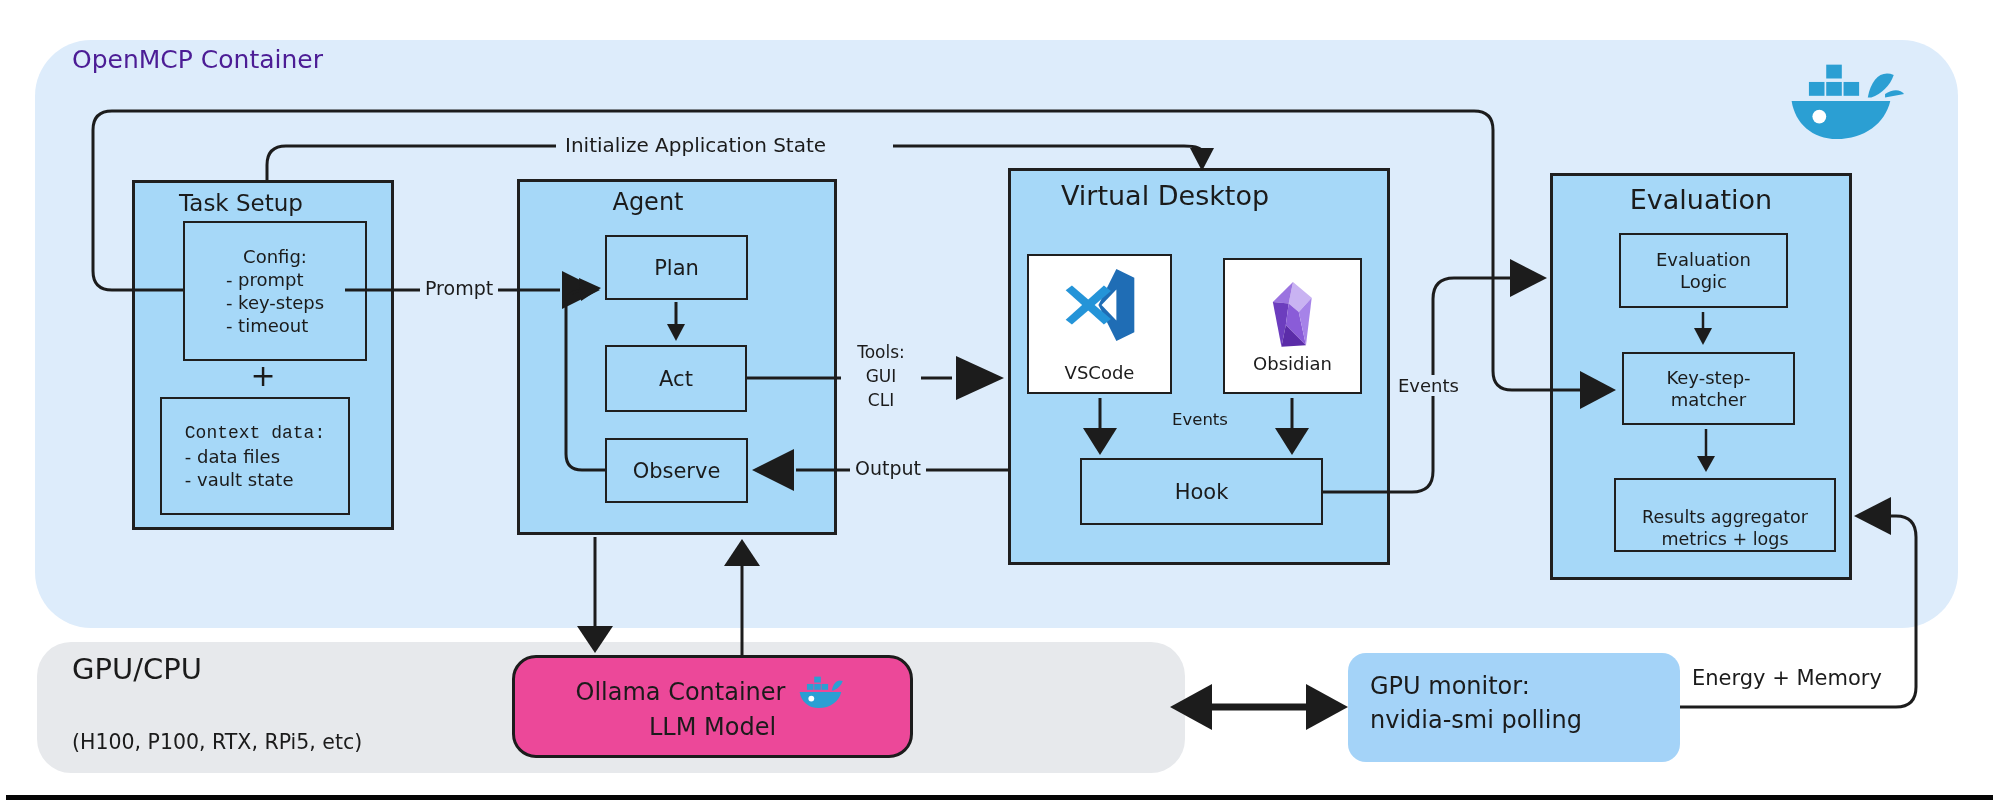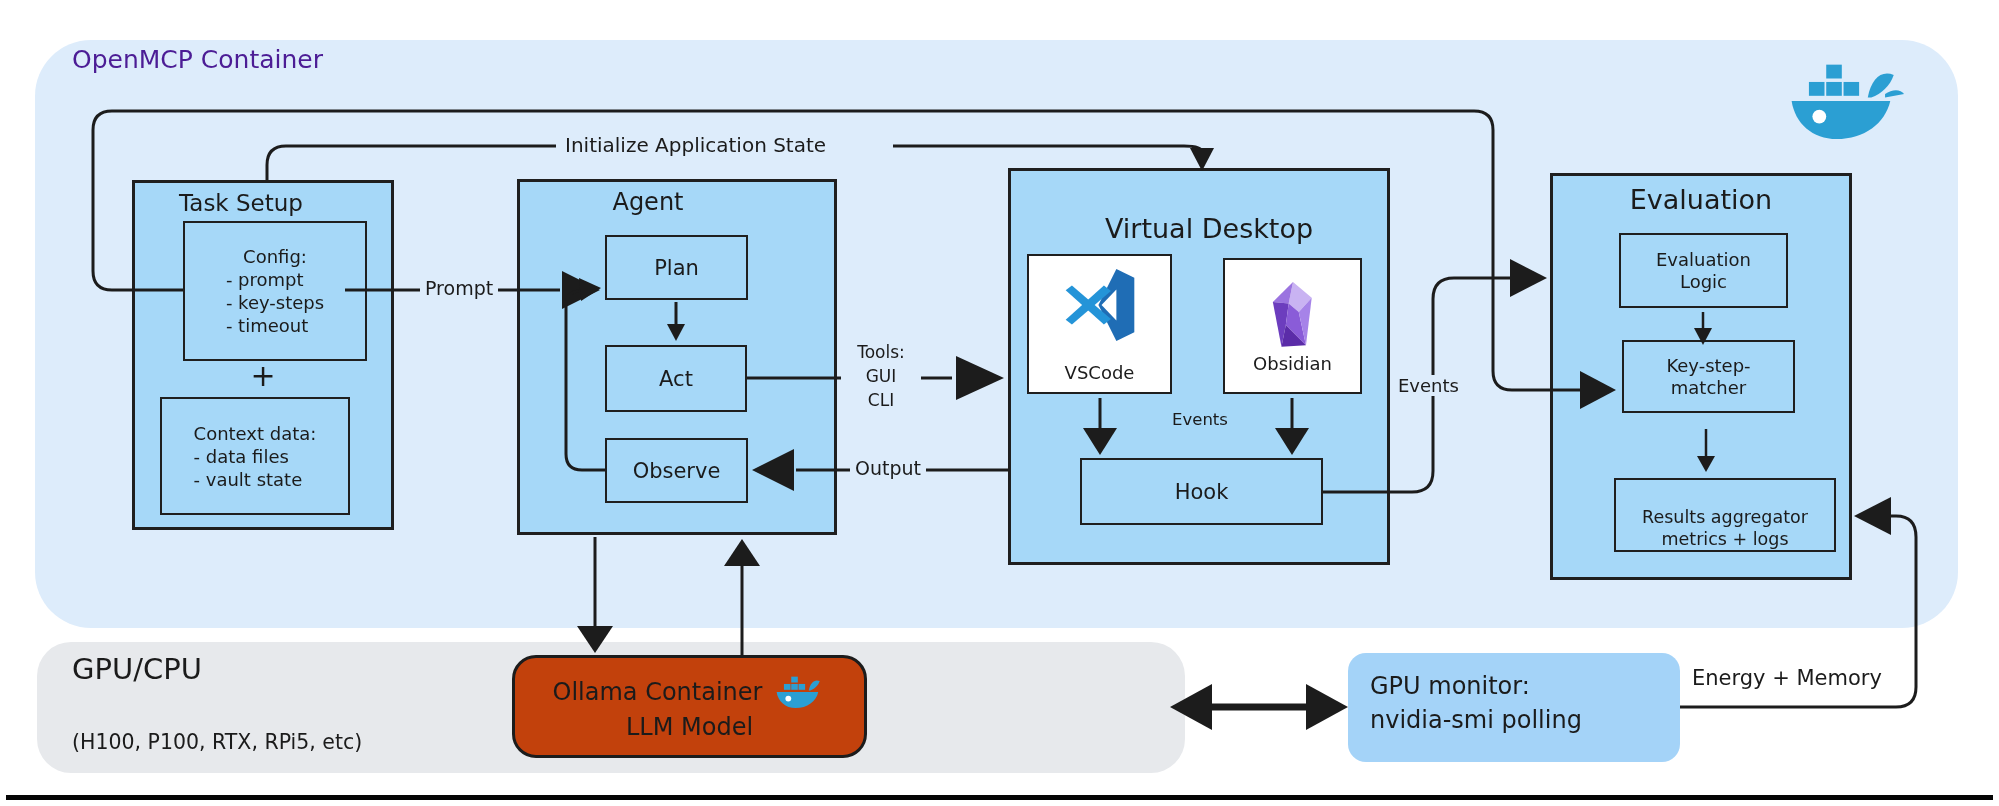--- a/index.html
+++ b/index.html
@@ -51,35 +51,35 @@
       <div>- prompt</div>
       <div>- key-steps</div>
       <div>- timeout</div>
     </div>
   </div>
 
   <div class="abs" style="left:233px;top:358px;width:60px;text-align:center;font-size:30px;">+</div>
 
   <div class="abs innerbox" style="left:160px;top:397px;width:190px;height:118px;">
     <div style="text-align:left;font-size:18px;line-height:23px;">
-      <div style="text-align:center;">Context data:</div>
+      <div style="text-align:center;font-family:Liberation Mono, monospace;">Context data:</div>
       <div>- data files</div>
       <div>- vault state</div>
     </div>
   </div>
 
   <div class="abs bluebox" style="left:517px;top:179px;width:320px;height:356px;"></div>
   <div class="abs boxtitle" style="left:488px;top:188px;width:320px;">Agent</div>
 
   <div class="abs innerbox" style="left:605px;top:235px;width:143px;height:65px;font-size:21px;">Plan</div>
   <div class="abs innerbox" style="left:605px;top:438px;width:143px;height:65px;font-size:21px;">Observe</div>
   <div class="abs innerbox" style="left:605px;top:345px;width:142px;height:67px;font-size:21px;">Act</div>
 
   <div class="abs bluebox" style="left:1008px;top:168px;width:382px;height:397px;"></div>
-  <div class="abs bigtitle" style="left:1052px;top:180px;width:314px;margin-top:33px;">Virtual Desktop</div>
+  <div class="abs bigtitle" style="left:1008px;top:180px;width:314px;">Virtual Desktop</div>
 
   <div class="abs whitebox" style="left:1027px;top:254px;width:145px;height:140px;">
     <span>
       <svg viewBox="0 0 100 100" width="78" height="78">
         <polygon points="71,4 94,15 94,85 71,96 48,50" fill="#1f6db5"></polygon>
         <polygon points="71,30 71,70 52,50" fill="#ffffff"></polygon>
         <polygon points="6,31 14,25 64,68 55,75" fill="#2494d8"></polygon>
         <polygon points="6,69 14,75 64,32 55,25" fill="#2494d8"></polygon>
       </svg>
     </span>
@@ -107,39 +107,39 @@
   <div class="abs bluebox" style="left:1550px;top:173px;width:302px;height:407px;"></div>
   <div class="abs bigtitle" style="left:1550px;top:184px;width:302px;">Evaluation</div>
 
   <div class="abs innerbox" style="left:1619px;top:233px;width:169px;height:75px;">
     <div style="font-size:18px;line-height:22px;">
       <div>Evaluation</div>
       <div>Logic</div>
     </div>
   </div>
 
-  <div class="abs innerbox" style="left:1622px;top:340px;width:173px;height:73px;">
+  <div class="abs innerbox" style="left:1622px;top:352px;width:173px;height:73px;">
     <div style="font-size:18px;line-height:22px;">
       <div>Key-step-</div>
       <div>matcher</div>
     </div>
   </div>
 
   <div class="abs innerbox" style="left:1614px;top:478px;width:222px;height:74px;align-items:flex-end;">
     <div style="font-size:17.5px;line-height:22px;">
       <div>Results aggregator</div>
       <div>metrics + logs</div>
     </div>
   </div>
 
   <div class="abs" style="left:37px;top:642px;width:1148px;height:131px;background:#e7e9ec;border-radius:34px;"></div>
   <div class="abs" style="left:72px;top:652px;font-size:29px;">GPU/CPU</div>
   <div class="abs" style="left:72px;top:730px;font-size:20.5px;">(H100, P100, RTX, RPi5, etc)</div>
 
-  <div class="abs" style="left:512px;top:655px;width:355px;height:103px;background:#c2410c;border:3.5px solid #1c1c1c;
+  <div class="abs" style="left:512px;top:655px;width:401px;height:103px;background:#ec4899;border:3.5px solid #1c1c1c;
               border-radius:24px;box-sizing:border-box;display:flex;flex-direction:column;
               align-items:center;justify-content:center;">
     <div style="display:flex;align-items:center;">
       <span style="font-size:24px;">Ollama Container</span>
       <span style="margin-left:12px;">
         <svg viewBox="0 0 70 52" width="52" height="38">
           <g fill="#2b9fd3">
             <rect x="13" y="15" width="9" height="8"></rect>
               <rect x="23" y="15" width="9" height="8"></rect>
             <rect x="33" y="15" width="9" height="8"></rect>

